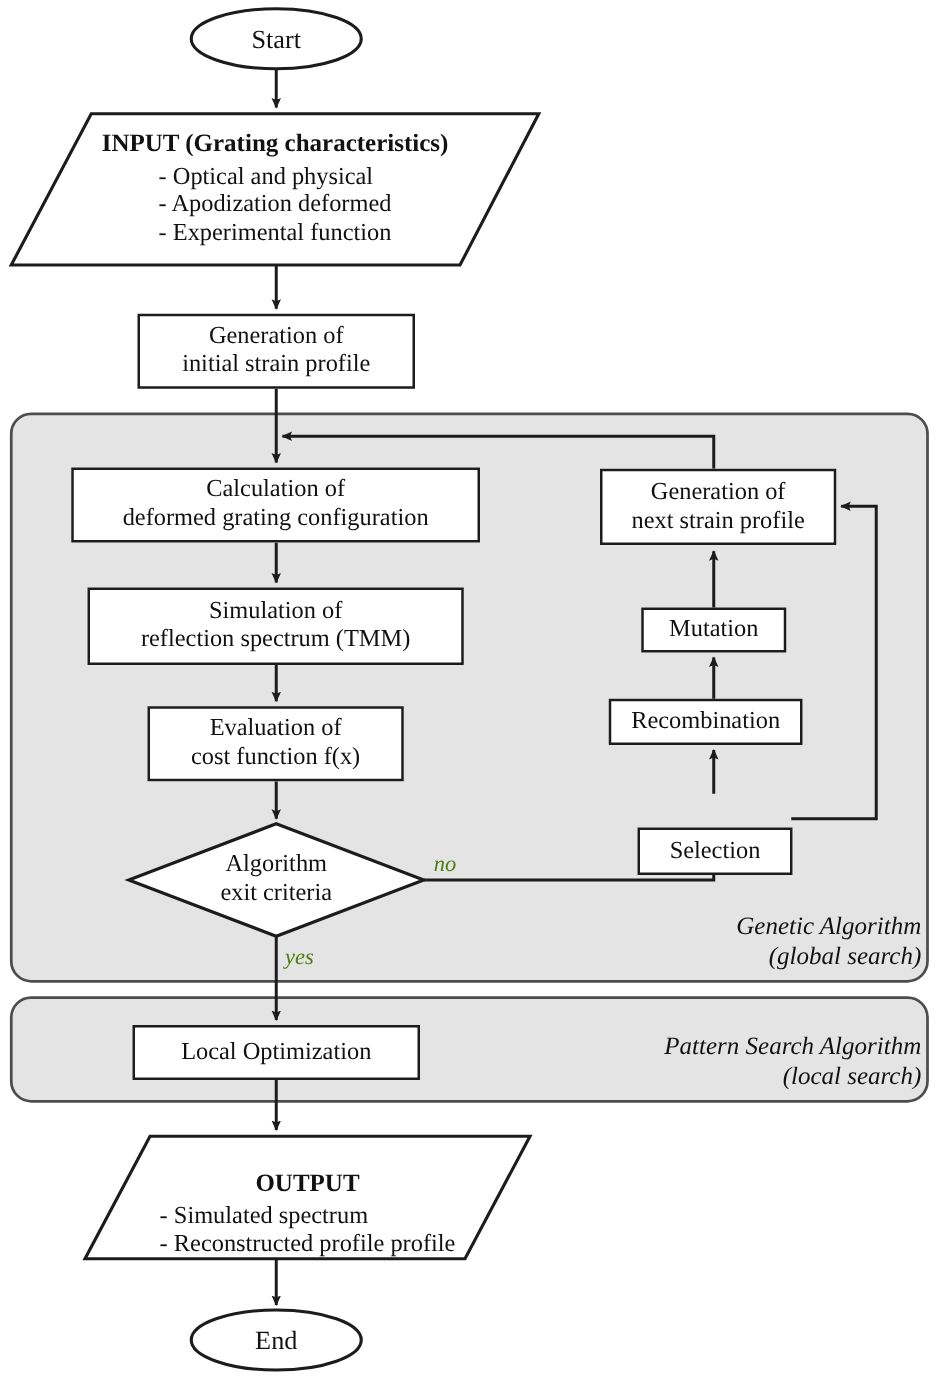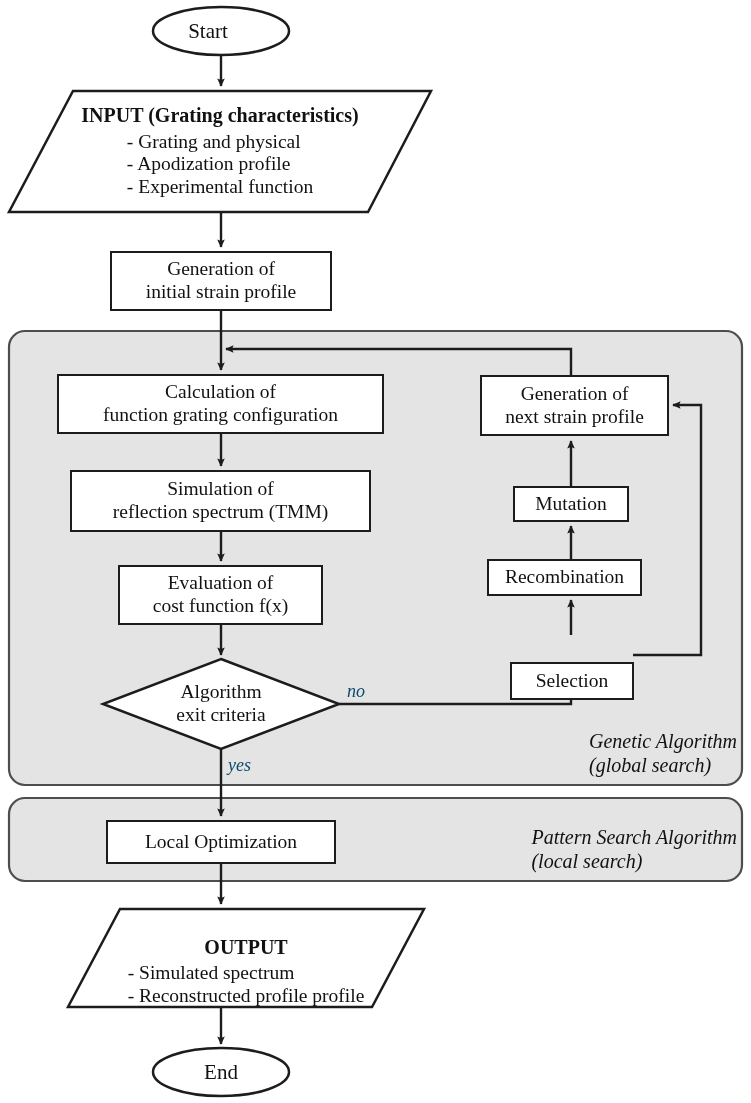--- a/index.html
+++ b/index.html
@@ -58,30 +58,30 @@
   .para-label .lines div { white-space: nowrap; }
   .diamond-label {
     font-size: 19.5px;
     z-index: 4;
     background: transparent;
   }
   .edge-label {
     position: absolute;
     font-style: italic;
     font-size: 18px;
-    color: #0c4a6e;
+    color: #4d7c0f;
     z-index: 5;
     white-space: nowrap;
   }
   .panel-caption {
     position: absolute;
     font-style: italic;
     font-size: 20px;
     color: #111111;
-    text-align: left;
+    text-align: right;
     line-height: 1.22;
     z-index: 4;
     white-space: nowrap;
   }
   .nowrap { white-space: nowrap; }
 </style>
 </head>
 <body>
 
 <div id="page">
@@ -130,41 +130,41 @@
 
     <line x1="571" y1="560" x2="571" y2="526" stroke="#1c1c1c" stroke-width="2.4" marker-end="url(#arrow)"></line>
 
     <line x1="571" y1="487" x2="571" y2="441" stroke="#1c1c1c" stroke-width="2.4" marker-end="url(#arrow)"></line>
 
     <path d="M571,375 L571,349 L226,349" fill="none" stroke="#1c1c1c" stroke-width="2.4" marker-end="url(#arrow)"></path>
 
     <path d="M633,655 L701,655 L701,405 L673,405" fill="none" stroke="#1c1c1c" stroke-width="2.4" marker-end="url(#arrow)"></path>
   </svg>
 
-  <div class="node term-label" style="left:140px; top:7px; width:136px; height:48px;">
+  <div class="node term-label" style="left:153px; top:7px; width:136px; height:48px;">
     <span>Start</span>
   </div>
 
   <div class="node para-label" style="left:9px; top:91px; width:422px; height:121px;">
     <div class="hdr">INPUT (Grating characteristics)</div>
     <div class="lines">
-      <div>- Grating and physical</div>
-      <div>- Apodization profile</div>
+      <div>- Optical and physical</div>
+      <div>- Apodization deformed</div>
       <div>- Experimental function</div>
     </div>
   </div>
 
   <div class="node proc" style="left:110px; top:251px; width:222px; height:60px;">
     <span>Generation of</span>
     <span>initial strain profile</span>
   </div>
 
   <div class="node proc" style="left:57px; top:374px; width:327px; height:60px;">
     <span>Calculation of</span>
-    <span class="nowrap">function grating configuration</span>
+    <span class="nowrap">deformed grating configuration</span>
   </div>
 
   <div class="node proc" style="left:70px; top:470px; width:301px; height:62px;">
     <span>Simulation of</span>
     <span class="nowrap">reflection spectrum (TMM)</span>
   </div>
 
   <div class="node proc" style="left:118px; top:565px; width:205px; height:60px;">
     <span>Evaluation of</span>
     <span>cost function f(x)</span>

